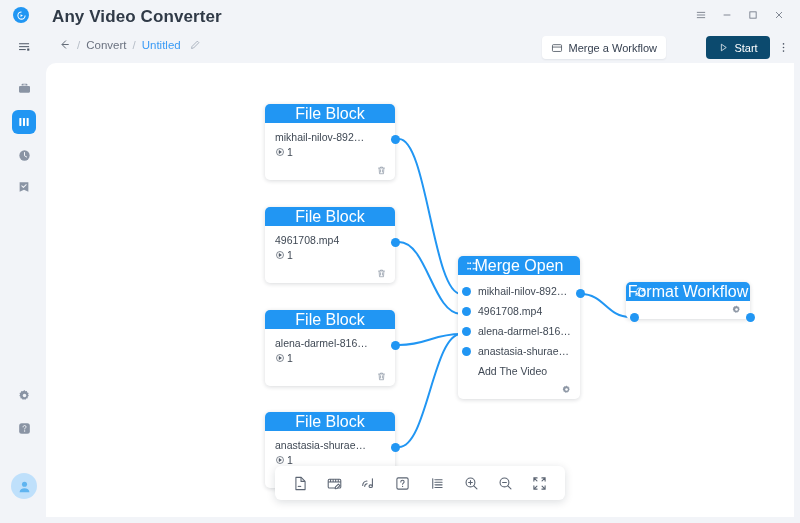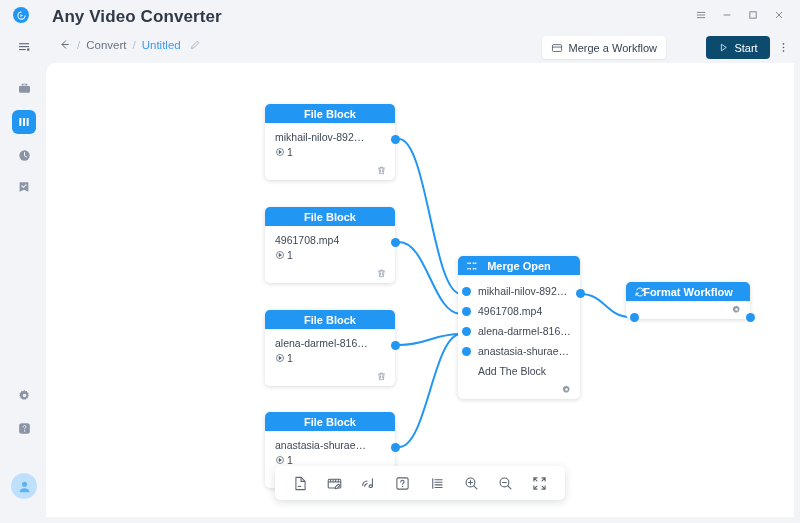--- a/index.html
+++ b/index.html
@@ -122,21 +122,21 @@
     box-shadow: 0 1px 4px rgba(16,24,40,.16);
     overflow: visible;
   }
   .node-head {
     height: 19px; background: #2196f3;
     border-radius: 5px 5px 0 0;
     display: flex; align-items: center; justify-content: center;
     position: relative;
   }
   .node-head .ttl {
-    font-size: 11px; color: #ffffff; font-weight: bold;
+    font-size: 16px; color: #ffffff; font-weight: normal;
   }
   .node-head .hico {
     position: absolute; left: 7px; top: 3px;
     width: 13px; height: 13px; color: #ffffff;
     display:flex; align-items:center; justify-content:center;
   }
   .node-body { position: relative; padding: 8px 10px 6px 10px; }
   .fname {
     font-size: 10.5px; color: #3f4854;
     white-space: nowrap; overflow: hidden;
@@ -475,21 +475,21 @@
         </div>
         <div class="mrow">
           <span class="port"></span>
           <span>alena-darmel-816…</span>
         </div>
         <div class="mrow">
           <span class="port"></span>
           <span>anastasia-shurae…</span>
         </div>
         <div class="mrow">
-          <span>Add The Block</span>
+          <span>Add The Video</span>
         </div>
       </div>
       <div class="node-foot">
         <span class="corner-ico">
           <svg width="11" height="11" viewBox="0 0 18 18" fill="currentColor">
             <path d="M9 2.4l1 1.5 1.8-.3.5 1.8 1.7.7-.7 1.7.9 1.6-1.4 1.2.1 1.8-1.8.2-1 1.6-1.6-.8-1.6.8-1-1.6-1.8-.2.1-1.8L2.8 9.4l.9-1.6-.7-1.7 1.7-.7.5-1.8 1.8.3z"></path>
             <circle cx="9" cy="9" r="2.1" fill="#fff"></circle>
             </svg>
         </span>
       </div>

